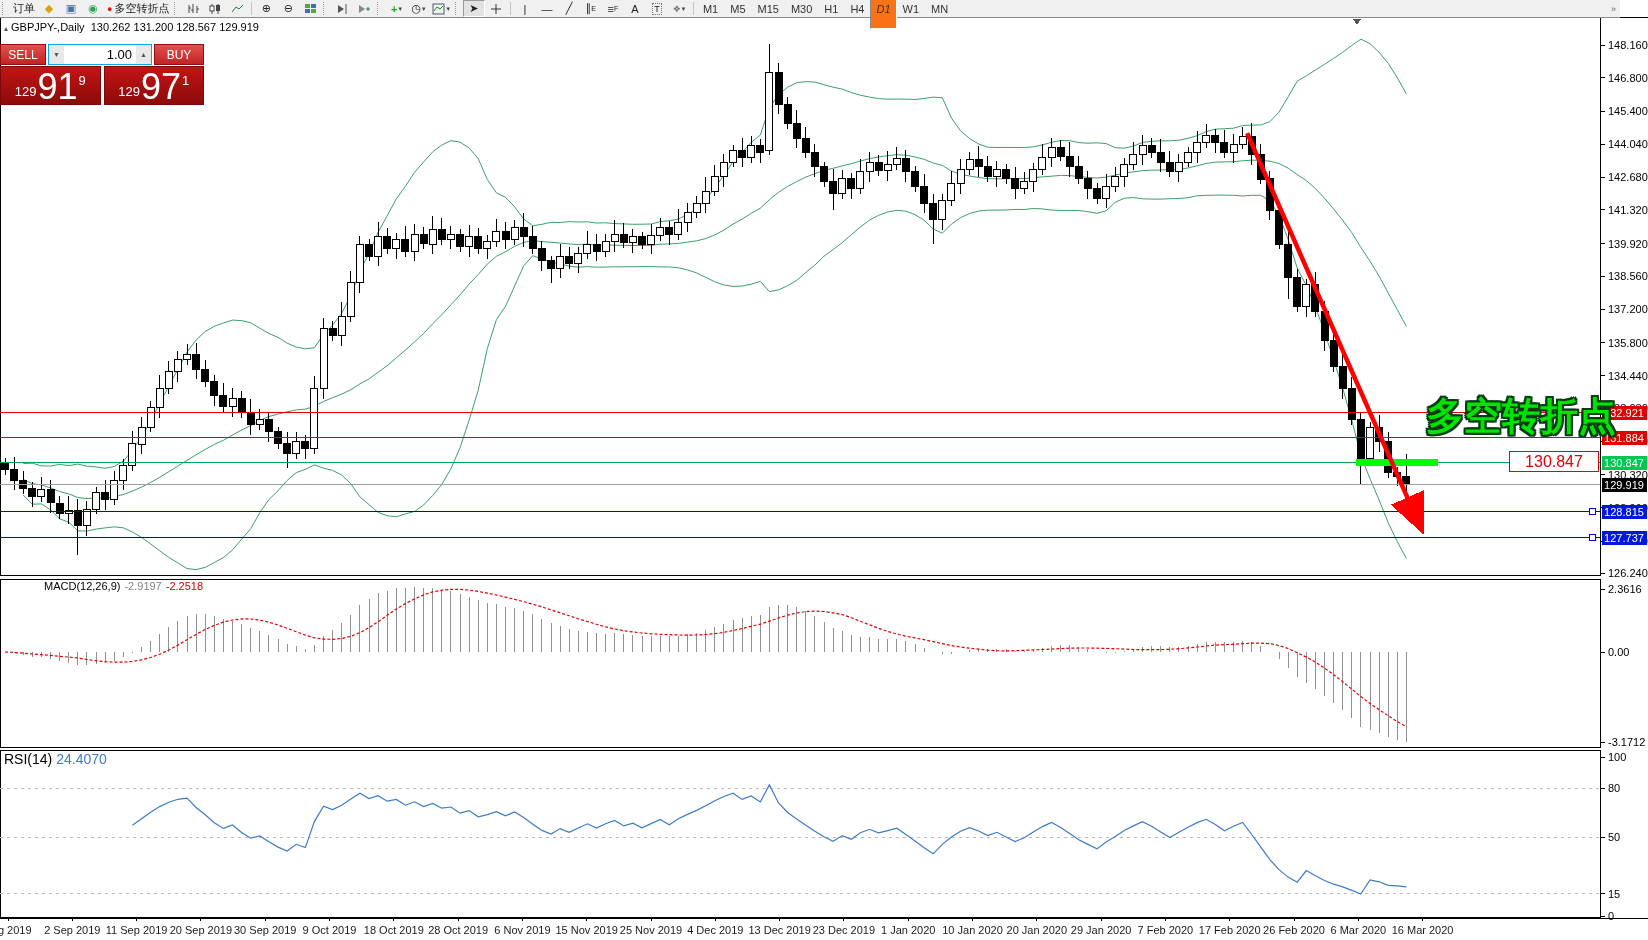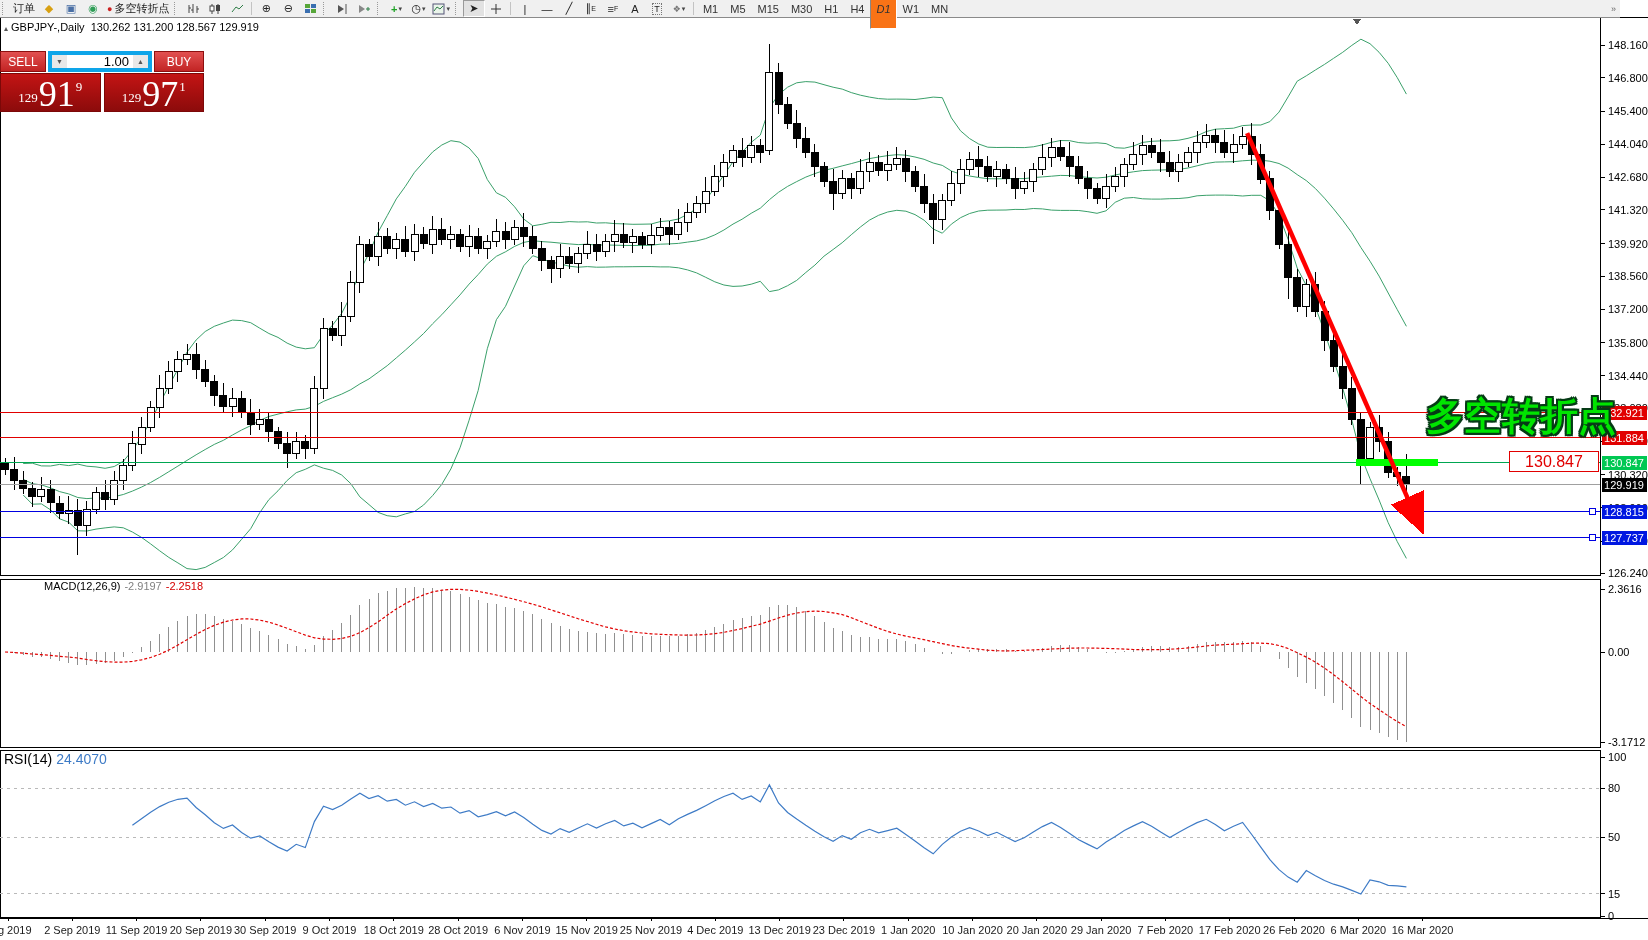--- a/index.html
+++ b/index.html
@@ -26,32 +26,32 @@
   
   #chart-svg{position:absolute;left:0;top:0;z-index:1;}
   #info-line{position:absolute;left:4px;top:21px;font-size:11px;color:#000;z-index:2;white-space:pre;}
   #info-line .mark{color:#555;font-size:8px;margin-right:3px;}
   #macd-label{position:absolute;left:4px;top:580px;font-size:11px;z-index:2;padding-left:40px;}
   #macd-label .v1{color:#808080;margin-left:4px;}
   #macd-label .v2{color:#d40000;margin-left:4px;}
   #rsi-label{position:absolute;left:4px;top:751px;font-size:14px;z-index:2;}
   #rsi-label .v1{color:#3e7bc6;margin-left:4px;}
   
-  #trade-panel{position:absolute;left:0;top:51px;width:204px;z-index:4;font-family:"Liberation Sans","DejaVu Sans",sans-serif;}
+  #trade-panel{position:absolute;left:0;top:44px;width:204px;z-index:4;font-family:"Liberation Sans","DejaVu Sans",sans-serif;}
   #tp-row1{display:flex;height:21px;}
   .tp-btn{flex:0 0 46px;background:linear-gradient(#e25050,#c22424);color:#fff;border:1px solid #8d0f0f;
     font-size:12px;display:flex;align-items:center;justify-content:center;}
   #tp-buy{flex:0 0 50px;}
-  .vol-wrap{flex:1;display:flex;border:4px solid #0ea5e9;background:#84cc16;margin:0 2px;}
+  .vol-wrap{flex:1;display:flex;border:1px solid #0ea5e9;background:#84cc16;margin:0 2px;}
   .spin{width:15px;background:#e8e8e8;color:#555;font-size:7px;display:flex;align-items:center;justify-content:center;border:0;}
   #volume-input{flex:1;border:0;outline:none;font-size:13px;text-align:right;padding-right:4px;width:40px;
     font-family:"Liberation Sans","DejaVu Sans",sans-serif;}
   #tp-row2{display:flex;height:39px;margin-top:1px;}
   .px-box{flex:1;background:linear-gradient(#c31414,#8c0b0b);color:#fff;display:flex;align-items:flex-end;
-    justify-content:center;padding-bottom:2px;border:1px solid #7c0808;font-family:Liberation Serif, serif;}
+    justify-content:center;padding-bottom:2px;border:1px solid #7c0808;}
   .px-box + .px-box{margin-left:3px;}
   .px-base{font-size:13px;margin:0 1px 3px 0;}
   .px-big{font-size:36px;line-height:30px;font-weight:400;}
   .px-sup{font-size:13px;margin:2px 0 14px 1px;}
   
   #annot-text{position:absolute;left:1426px;top:391px;z-index:3;font-size:38px;font-weight:bold;color:#00e400;
     letter-spacing:0px;white-space:nowrap;
     text-shadow:2px 0 #063b16,-2px 0 #063b16,0 2px #063b16,0 -2px #063b16,2px 2px #063b16,-2px -2px #063b16,2px -2px #063b16,-2px 2px #063b16;}
   #price-callout{position:absolute;left:1509px;top:451px;width:88px;height:19px;z-index:3;background:#fff;
     border:1px solid #e10000;color:#e10000;font-size:16px;text-align:center;line-height:19px;}

